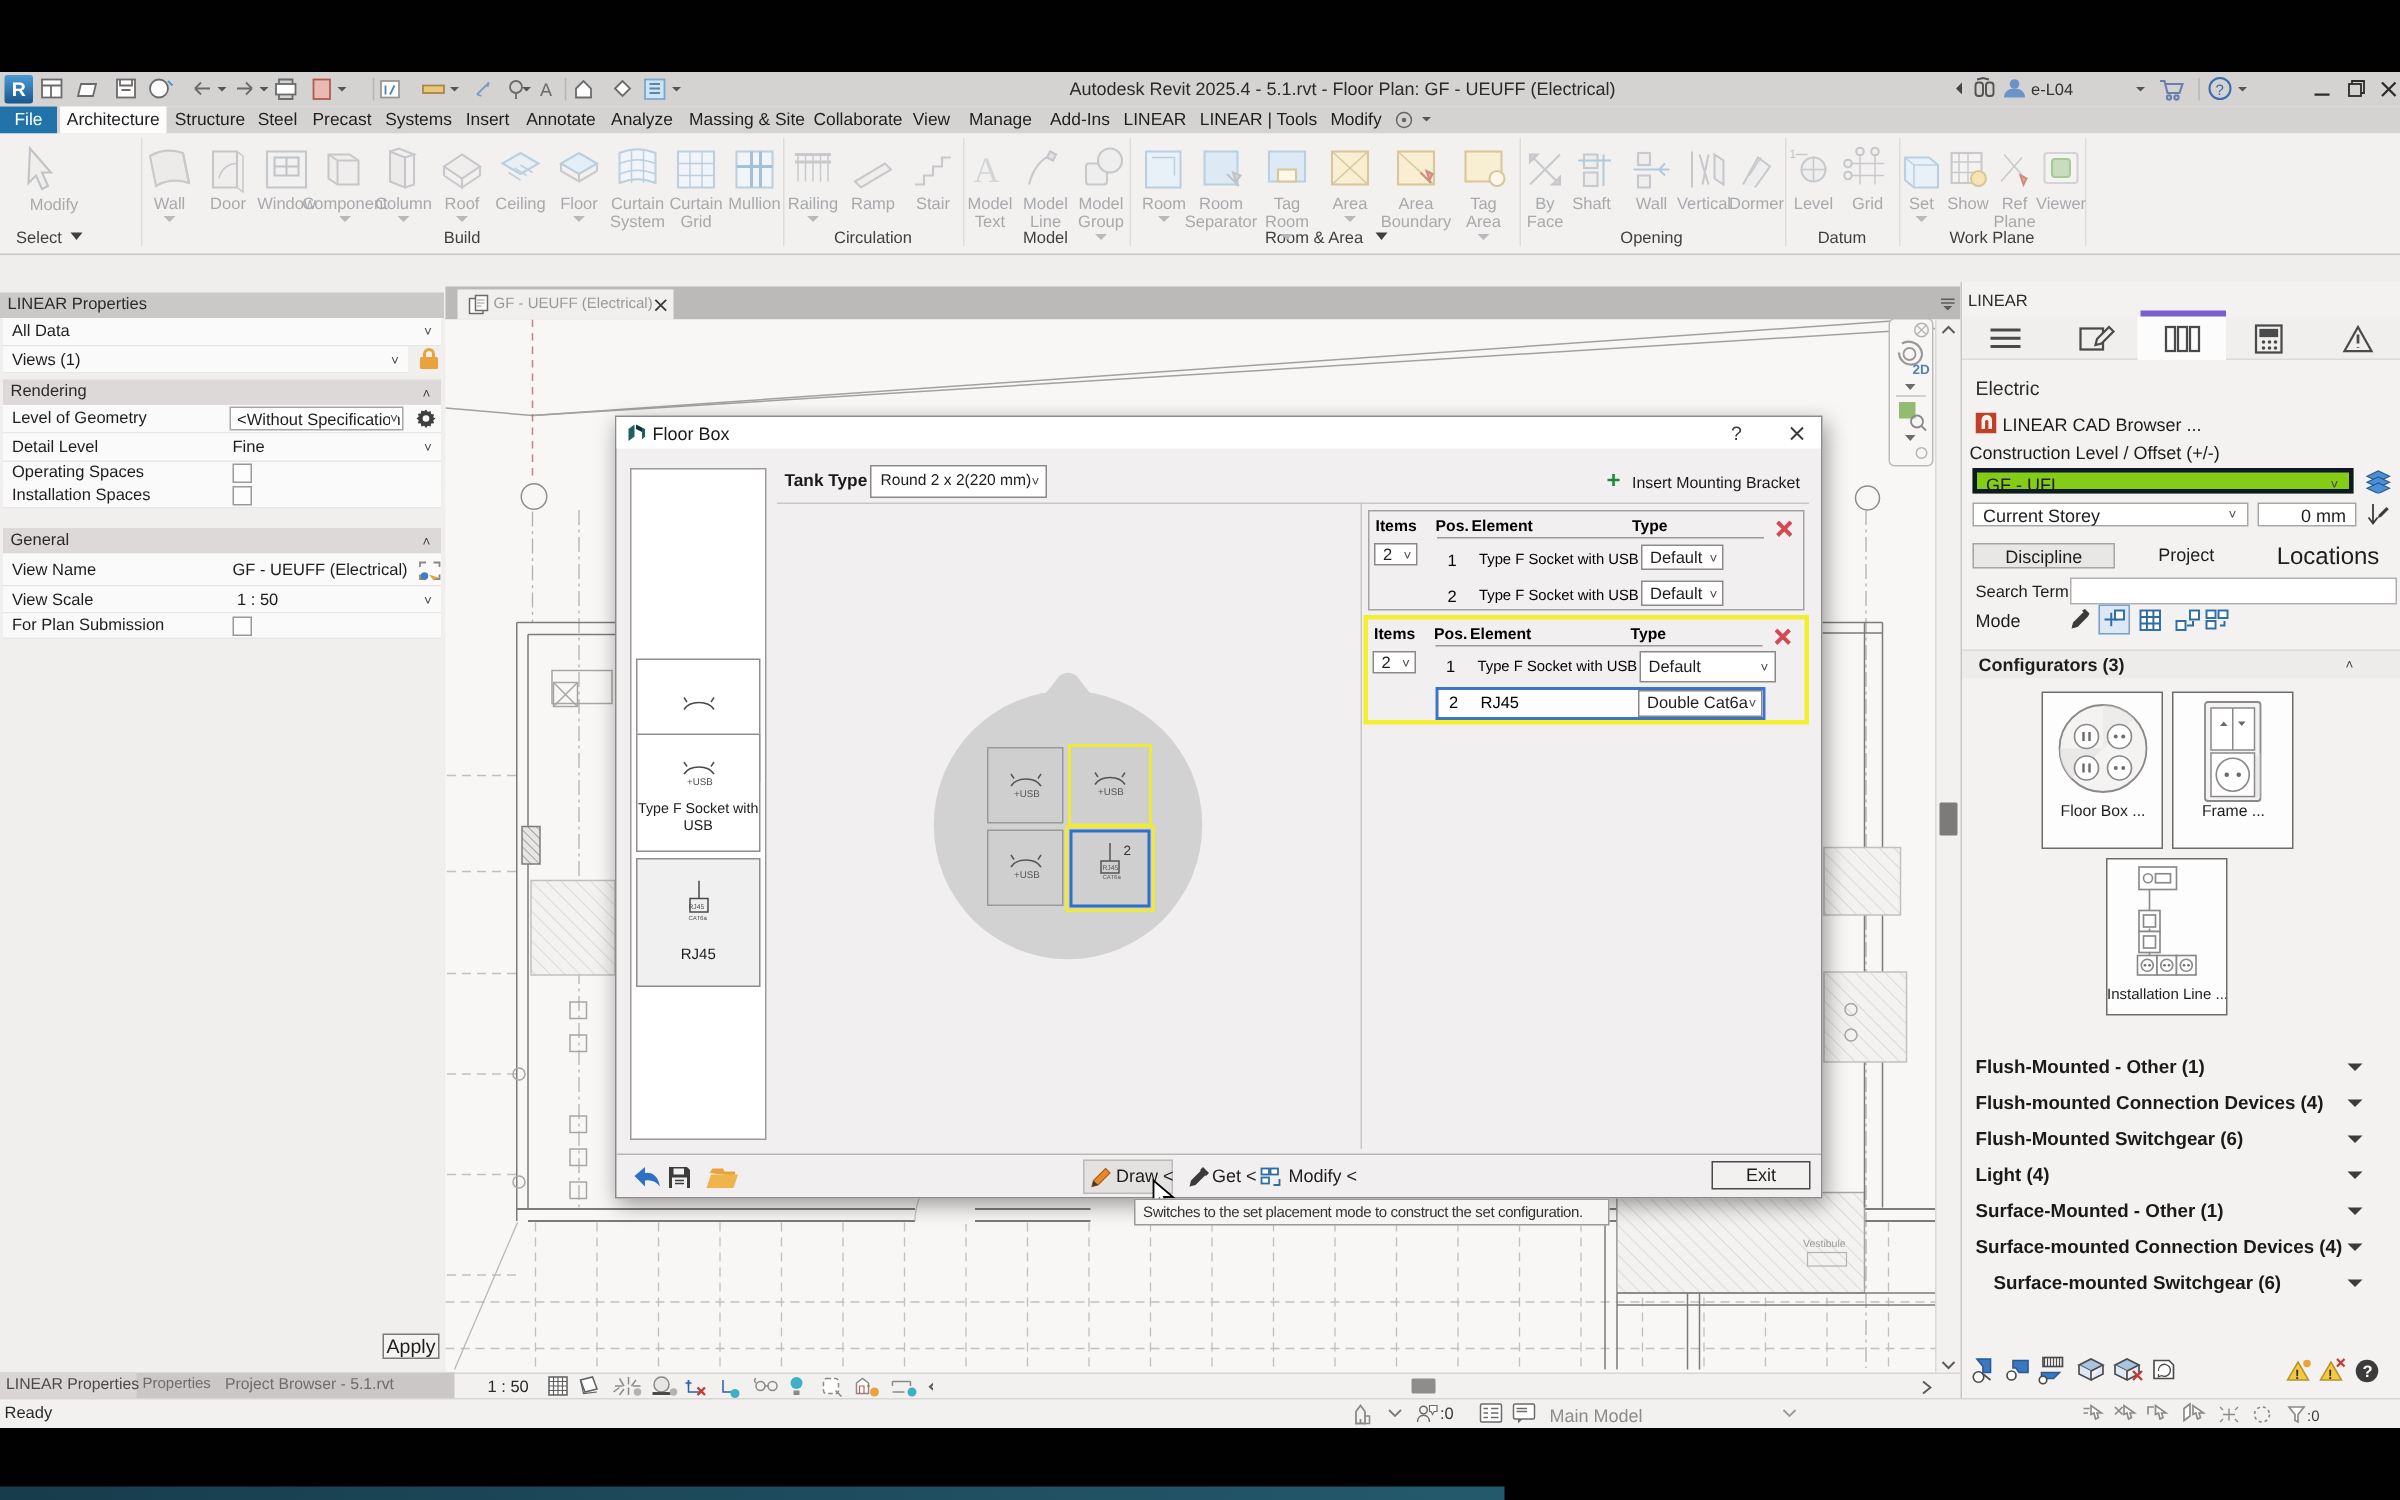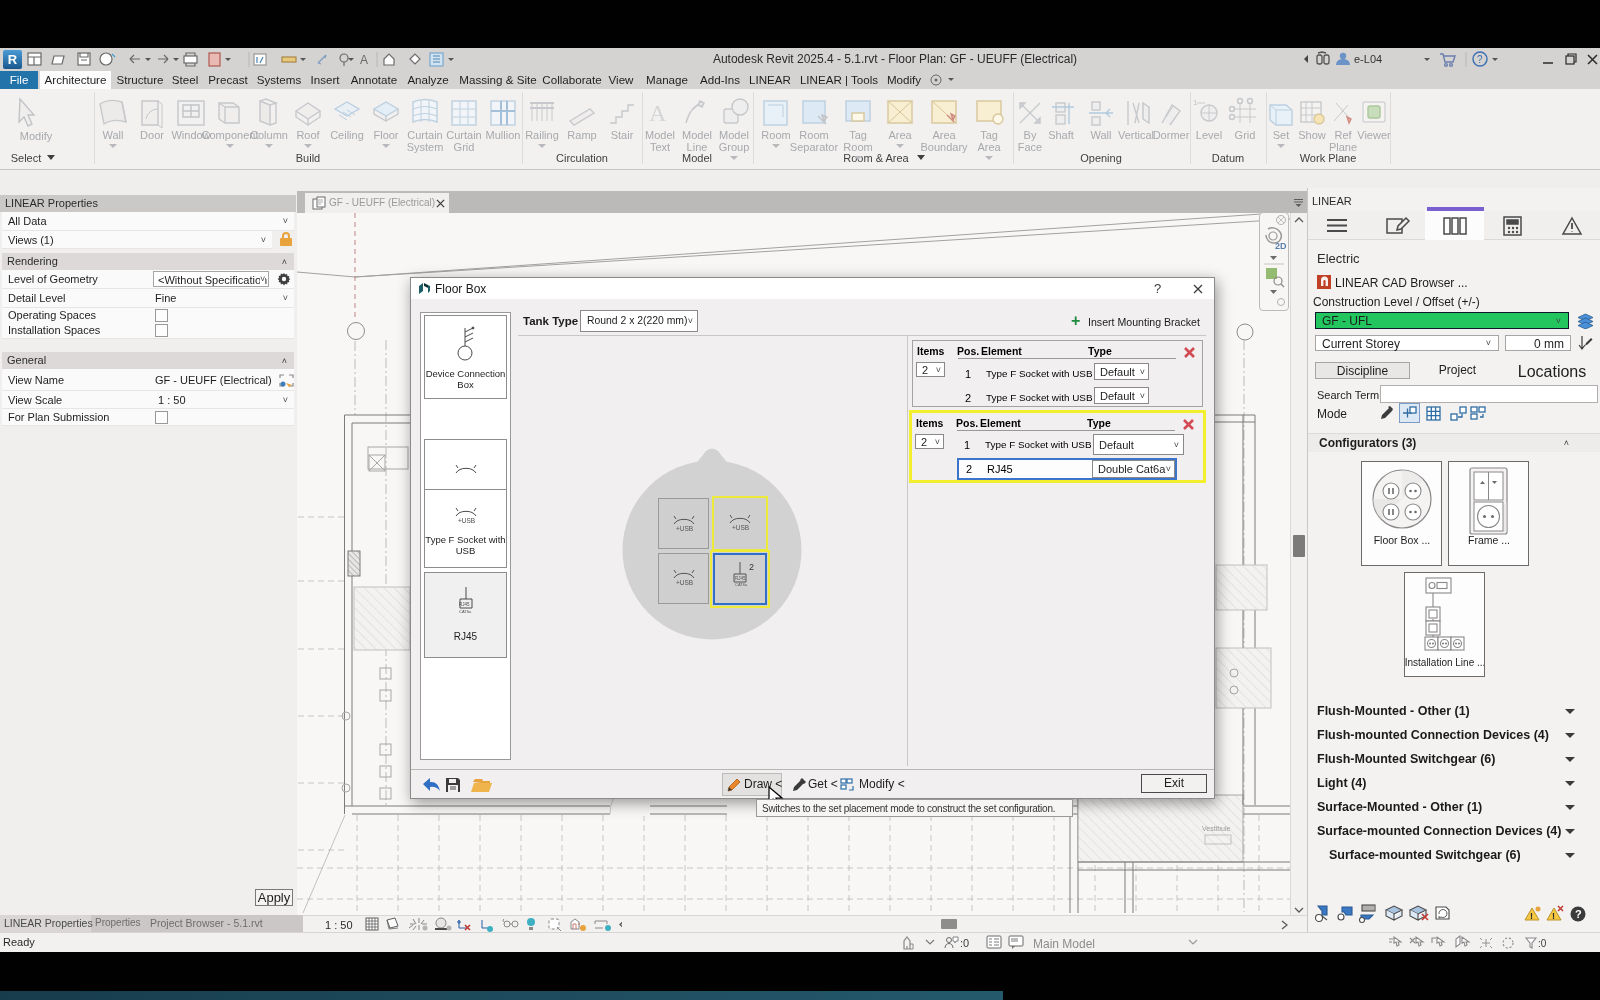--- a/index.html
+++ b/index.html
@@ -627,21 +627,21 @@
           </g>
       </svg>
     </div>
     <span class="abs" style="left:9px;top:63px;font-size:13px;color:#2b2b2b;">Electric</span>
     <svg class="abs" style="left:9px;top:87px;" width="14" height="14" viewBox="0 0 14 14">
         <rect width="14" height="14" fill="#bf4024"></rect>
         <path d="M4 11V5a3.5 3.5 0 0 1 7 0v6h-2.4V5.8a1.2 1.2 0 0 0-2.2 0V11z" fill="#fff" opacity="0.92"></path>
       </svg>
     <span class="abs" style="left:27px;top:88px;font-size:12px;color:#1d1d1d;">LINEAR CAD Browser ...</span>
     <span class="abs" style="left:5px;top:107px;font-size:12px;color:#1d1d1d;">Construction Level / Offset (+/-)</span>
-    <div class="abs" style="left:7px;top:124px;width:254px;height:17px;background:#22c55e;border:1px solid #0f172a;font-size:12px;color:#1d1d1d;padding:1px 0 0 6px;">GF - UFL<span class="chev" style="right:7px;top:3px;">˅</span></div>
+    <div class="abs" style="left:7px;top:124px;width:254px;height:17px;background:#84cc16;border:3px solid #0f172a;font-size:12px;color:#1d1d1d;padding:1px 0 0 6px;">GF - UFL<span class="chev" style="right:7px;top:3px;">˅</span></div>
     <svg class="abs" style="left:269px;top:125px;" width="17" height="16" viewBox="0 0 17 16">
         <g fill="#4a90d9" stroke="#2b5a8a" stroke-width="0.8">
           <path d="M1 4.5L8.5 1l7.5 3.5L8.5 8z"></path>
           <path d="M1 8.5L8.5 5l7.5 3.5L8.5 12z"></path>
           <path d="M1 12.5L8.5 9l7.5 3.5L8.5 16z"></path>
         </g>
       </svg>
     <div class="abs" style="left:7px;top:147px;width:184px;height:16px;background:#fff;border:1px solid #a8a6a5;font-size:12px;color:#1d1d1d;padding:1px 0 0 6px;">Current Storey<span class="chev" style="right:7px;top:2px;">˅</span></div>
     <div class="abs" style="left:197px;top:147px;width:66px;height:16px;background:#fff;border:1px solid #a8a6a5;font-size:12px;color:#1d1d1d;text-align:right;padding:1px 6px 0 0;">0 mm</div>
     <svg class="abs" style="left:270px;top:147px;" width="15" height="17" viewBox="0 0 15 17">
@@ -818,30 +818,20 @@
       </svg>
 
     <span class="abs" style="left:112px;top:37px;font-size:11.5px;font-weight:bold;color:#1a1a1a;white-space:nowrap;">Tank Type</span>
     <div class="dd" style="left:169px;top:32px;width:118px;height:22px;padding:4px 0 0 6px;font-size:10.4px;">Round 2 x 2(220 mm)<span class="chev" style="right:4px;top:5px;">˅</span></div>
     <span class="abs" style="left:660px;top:34px;font-size:16px;font-weight:bold;color:#1e8a3c;">+</span>
     <span class="abs" style="left:677px;top:38px;font-size:10.6px;color:#1a1a1a;white-space:nowrap;">Insert Mounting Bracket</span>
     <div class="abs" style="left:107px;top:57px;width:688px;height:1px;background:#c9c7c6;"></div>
     <div class="abs" style="left:496px;top:57px;width:1px;height:431px;background:#c9c7c6;"></div>
 
     <div class="abs" style="left:9px;top:34px;width:91px;height:448px;background:#fff;border:1px solid #9b9998;"></div>
-    <div class="abs" style="left:13px;top:37px;width:83px;height:84px;border:1px solid #8f8d8c;background:#fff;">
-      <svg class="abs" style="left:28px;top:8px;" width="26" height="38" viewBox="0 0 26 38">
-          <g fill="none" stroke="#4a4a4a" stroke-width="1">
-            <circle cx="12" cy="29" r="7"></circle>
-            <path d="M12 22V4M12 8l8-4M12 13l8-4M12 18l8-4"></path>
-            <circle cx="20" cy="4" r="1" fill="#4a4a4a"></circle>
-          </g>
-        </svg>
-      <div class="abs" style="left:0;top:52px;width:81px;text-align:center;font-size:9.5px;color:#1d1d1d;line-height:11px;white-space:nowrap;">Device Connection<br>Box</div>
-    </div>
     <div class="abs" style="left:13px;top:125px;width:83px;height:82px;border:1px solid #8f8d8c;background:#fff;margin-top:36px;">
       <svg class="abs" style="left:30px;top:22px;" width="22" height="12" viewBox="0 0 22 12">
           <path d="M1 11 A11 8 0 0 1 21 11M3 6L1 3M19 6l2-3" fill="none" stroke="#4a4a4a" stroke-width="1"></path>
         </svg>
       <div class="abs" style="left:0;top:58px;width:81px;text-align:center;font-size:10px;color:#1d1d1d;">Type F Socket</div>
     </div>
     <div class="abs" style="left:13px;top:211px;width:83px;height:79px;border:1px solid #8f8d8c;background:#fff;">
       <svg class="abs" style="left:29px;top:16px;" width="24" height="18" viewBox="0 0 24 18">
           <path d="M2 10 A11 8 0 0 1 22 10M4 5L2 2M20 5l2-3" fill="none" stroke="#4a4a4a" stroke-width="1"></path>
           <text x="4" y="17" font-size="6.5" fill="#4a4a4a" font-family="Liberation Sans">+USB</text>

